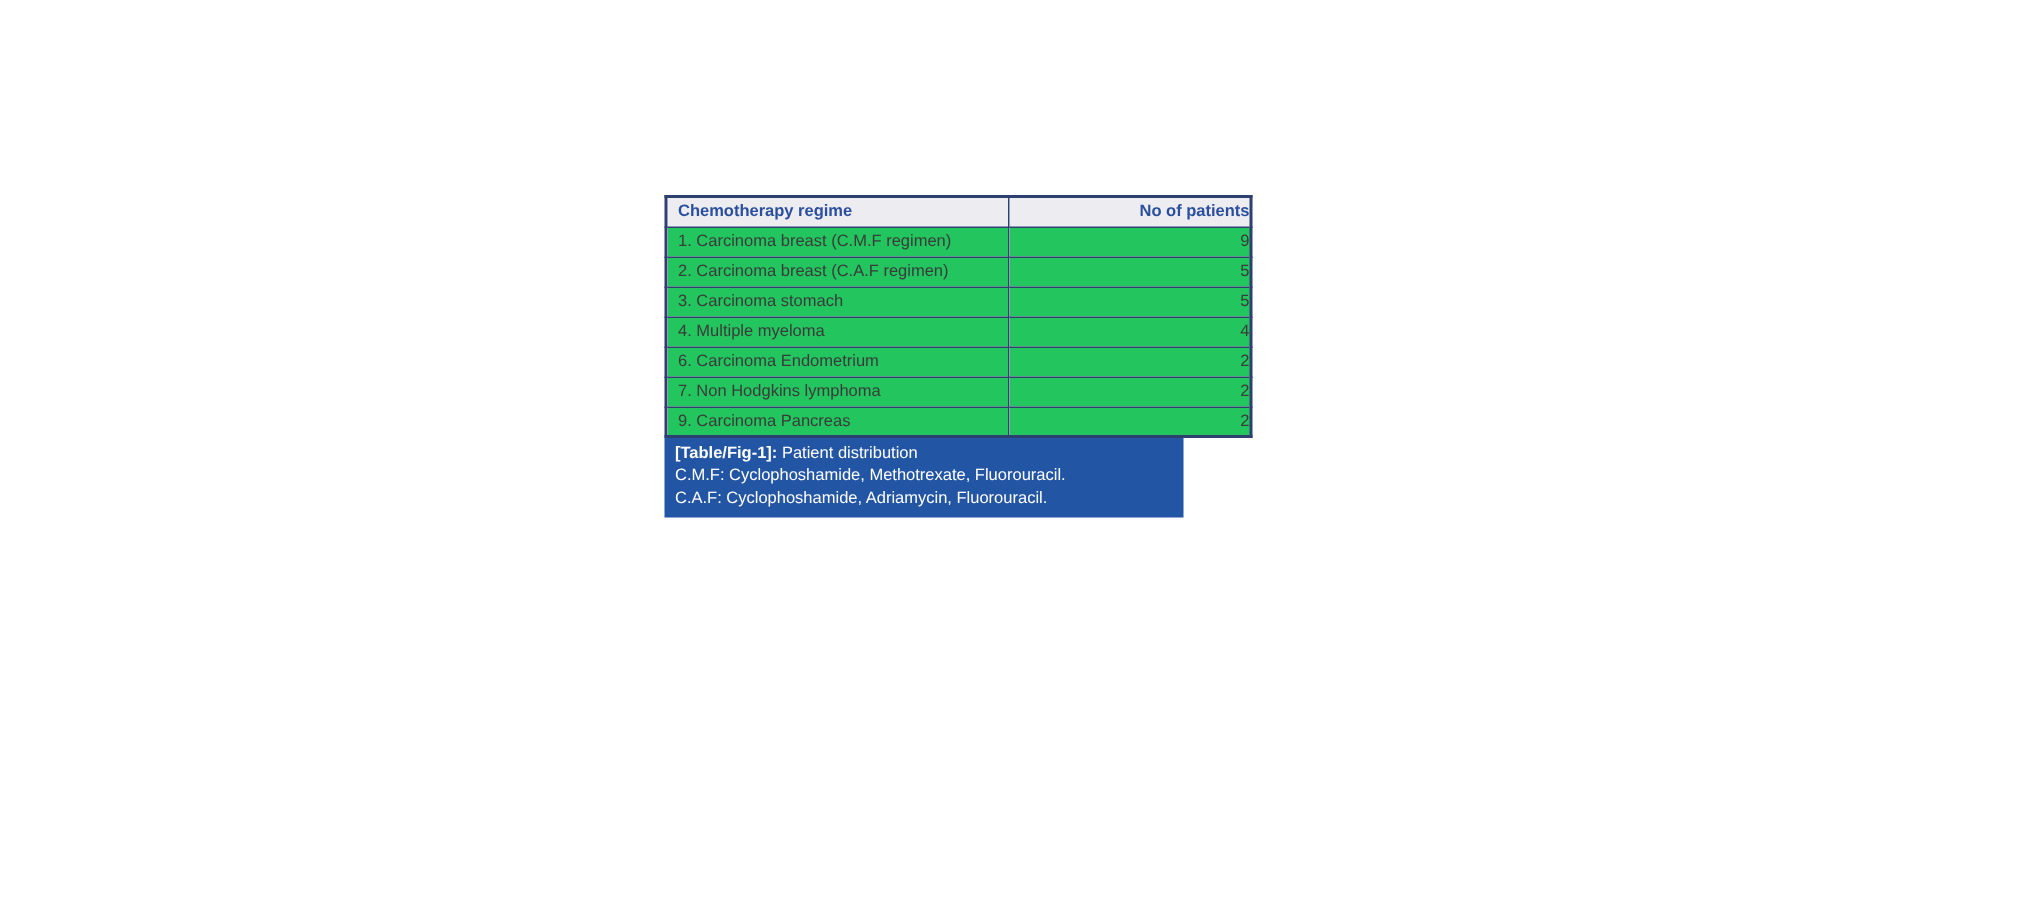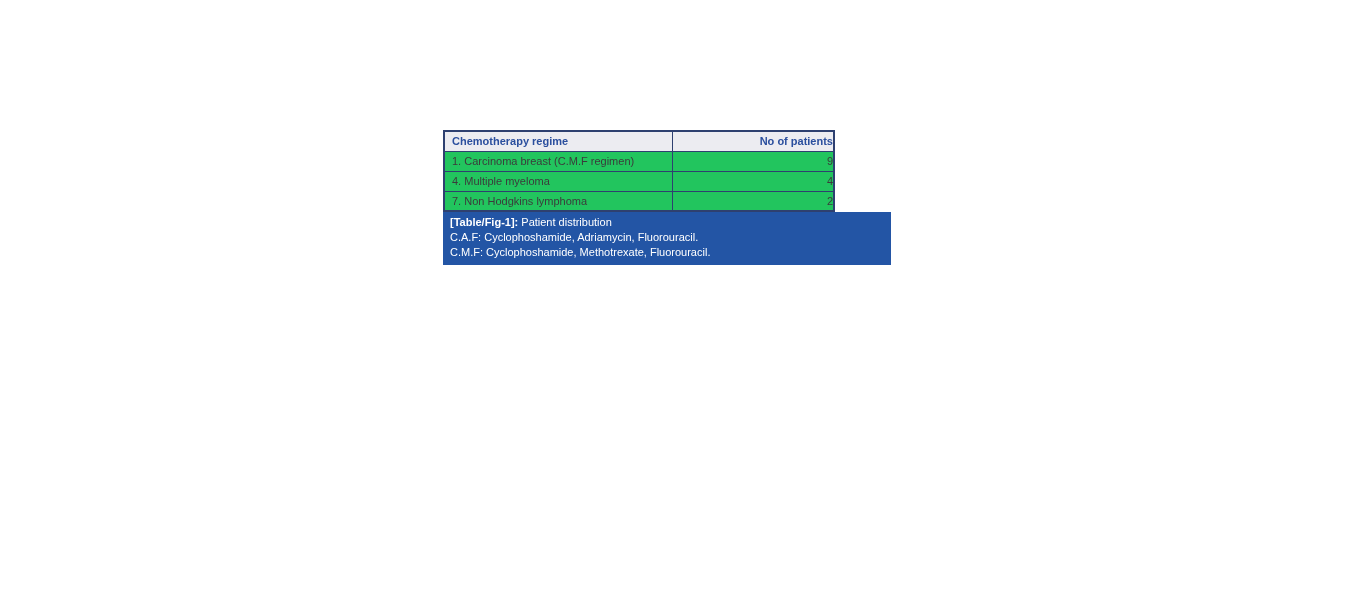--- a/index.html
+++ b/index.html
@@ -59,21 +59,21 @@
     color: #3b3b3b;
     font-weight: normal;
   }
   .caption {
     background: #2355a5;
     color: #ffffff;
     font-size: 11px;
     line-height: 15px;
     padding: 3px 21px 5px 7px;
     box-sizing: border-box;
-    width: 448px;
+    width: 346px;
   }
   .caption .cap-label {
     font-weight: bold;
   }
 </style>
 </head>
 <body>
 
 <div class="page">
   <div class="figure">
@@ -88,30 +88,46 @@
           <th>Chemotherapy regime</th>
           <th class="center">No of patients</th>
         </tr>
       </thead>
       <tbody>
         <tr>
           <td>1. Carcinoma breast (C.M.F regimen)</td>
           <td class="center">9</td>
         </tr>
         <tr>
+          <td>2. Carcinoma breast (C.A.F regimen)</td>
+          <td class="center">5</td>
+        </tr>
+        <tr>
+          <td>3. Carcinoma stomach</td>
+          <td class="center">5</td>
+        </tr>
+        <tr>
           <td>4. Multiple myeloma</td>
           <td class="center">4</td>
         </tr>
         <tr>
+          <td>6. Carcinoma Endometrium</td>
+          <td class="center">2</td>
+        </tr>
+        <tr>
           <td>7. Non Hodgkins lymphoma</td>
+          <td class="center">2</td>
+        </tr>
+        <tr>
+          <td>9. Carcinoma Pancreas</td>
           <td class="center">2</td>
         </tr>
       </tbody>
     </table>
 
     <div class="caption">
       <div><span class="cap-label">[Table/Fig-1]:</span><span> Patient distribution</span></div>
+      <div>C.M.F: Cyclophoshamide, Methotrexate, Fluorouracil.</div>
       <div>C.A.F: Cyclophoshamide, Adriamycin, Fluorouracil.</div>
-      <div>C.M.F: Cyclophoshamide, Methotrexate, Fluorouracil.</div>
     </div>
 
   </div>
 </div>
 
 </body></html>

